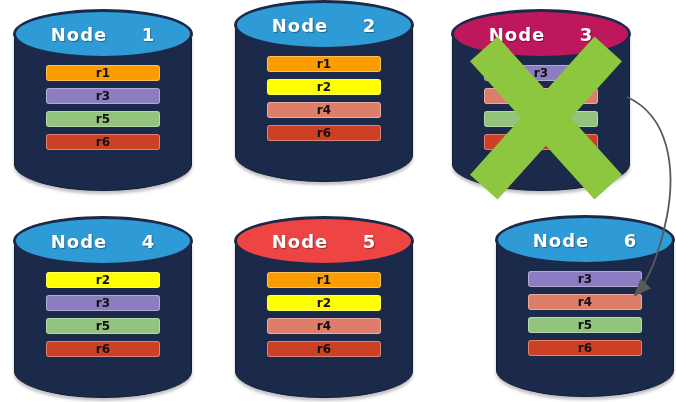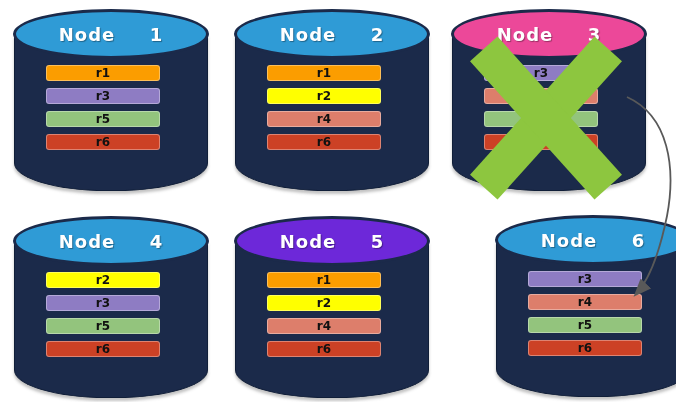--- a/index.html
+++ b/index.html
@@ -12,21 +12,20 @@
     position: relative;
     width: 676px;
     height: 402px;
     background: #ffffff;
     overflow: hidden;
   }
   .node {
     position: absolute;
     width: 180px;
     height: 182px;
-    padding-left: 16px;
   }
   .cyl-body {
     position: absolute;
     left: 1px;
     right: 1px;
     top: 25px;
     bottom: 0;
     background: #1B2A4A;
     border: 1px solid #101E38;
     border-top: none;
@@ -101,21 +100,21 @@
   .arm-2 { transform: translate(-50%,-50%) rotate(-42deg); }
   .arrow-svg {
     position: absolute;
     left: 0;
     top: 0;
     z-index: 7;
     pointer-events: none;
   }
   
   .pos-1 { left: 13px;  top: 9px; }
-  .pos-2 { left: 234px; top: 9px; }
+  .pos-2 { left: 234px; top: 0; }
   .pos-3 { left: 451px; top: 9px; }
   .pos-4 { left: 13px;  top: 216px; text-decoration: underline; }
   .pos-5 { left: 234px; top: 216px; }
   .pos-6 { left: 451px; top: 215px; margin-left: 44px; }
 </style>
 </head>
 <body>
 
 <div class="canvas">
 
@@ -156,21 +155,21 @@
           <span class="bar-label">r4</span>
         </div>
       <div class="bar" style="background: rgb(204, 65, 37);">
           <span class="bar-label">r6</span>
         </div>
     </div>
   </div>
 
   <div class="node pos-3">
     <div class="cyl-body" style="background: rgb(27, 42, 74);"></div>
-    <div class="cyl-top" style="background: #ec4899;">
+    <div class="cyl-top" style="background: #be185d;">
       <span class="node-title">Node  3</span>
     </div>
     <div class="bars">
       <div class="bar" style="background: rgb(142, 124, 195);">
           <span class="bar-label">r3</span>
         </div>
       <div class="bar" style="background: rgb(221, 126, 107);">
           <span class="bar-label"></span>
         </div>
       <div class="bar" style="background: rgb(147, 196, 125);">
@@ -202,21 +201,21 @@
           <span class="bar-label">r5</span>
         </div>
       <div class="bar" style="background: rgb(204, 65, 37);">
           <span class="bar-label">r6</span>
         </div>
     </div>
   </div>
 
   <div class="node pos-5">
     <div class="cyl-body" style="background: rgb(27, 42, 74);"></div>
-    <div class="cyl-top" style="background: #6d28d9;">
+    <div class="cyl-top" style="background: #ef4444;">
       <span class="node-title">Node  5</span>
     </div>
     <div class="bars">
       <div class="bar" style="background: rgb(251, 157, 0);">
           <span class="bar-label">r1</span>
         </div>
       <div class="bar" style="background: rgb(255, 255, 0);">
           <span class="bar-label">r2</span>
         </div>
       <div class="bar" style="background: rgb(221, 126, 107);">

